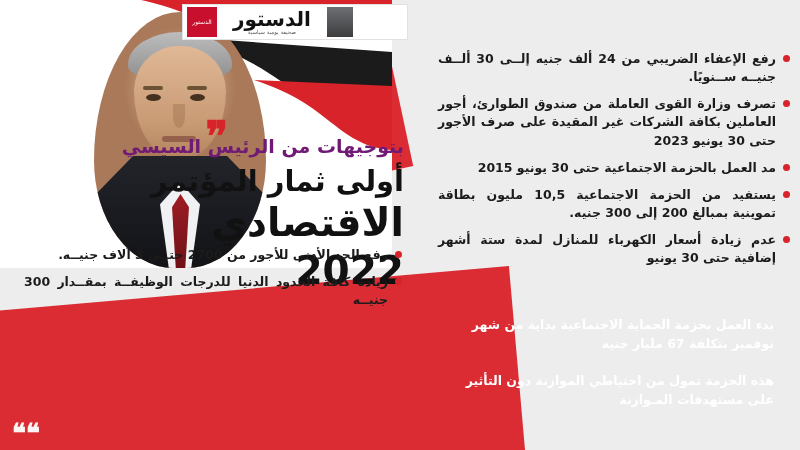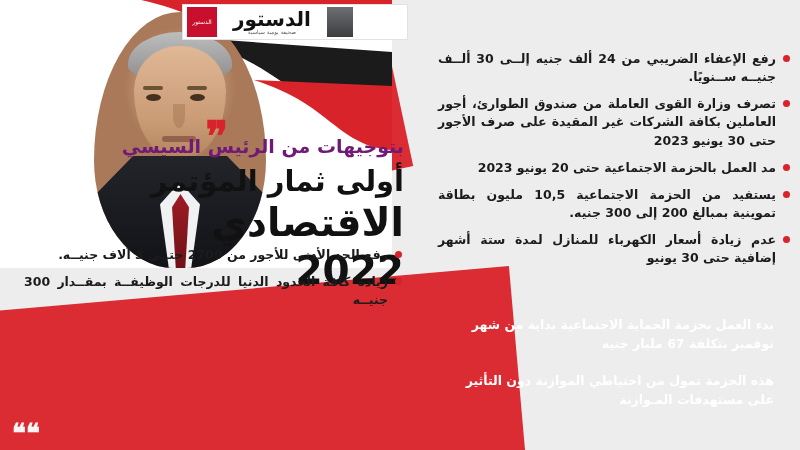--- a/index.html
+++ b/index.html
@@ -385,21 +385,21 @@
     <div class="item">
       <span class="dot"></span>
       <span class="item-text">رفع الإعفاء الضريبي من 24 ألف جنيه إلــى 30 ألــف جنيــه ســنويًا.</span>
     </div>
     <div class="item">
       <span class="dot"></span>
       <span class="item-text">تصرف وزارة القوى العاملة من صندوق الطوارئ، أجور العاملين بكافة الشركات غير المقيدة على صرف الأجور حتى 30 يونيو 2023</span>
     </div>
     <div class="item">
       <span class="dot"></span>
-      <span class="item-text">مد العمل بالحزمة الاجتماعية حتى 20 يونيو 2023</span>
+      <span class="item-text">مد العمل بالحزمة الاجتماعية حتى 30 يونيو 2015</span>
     </div>
     <div class="item">
       <span class="dot"></span>
       <span class="item-text">يستفيد من الحزمة الاجتماعية 10,5 مليون بطاقة تموينية بمبالغ 200 إلى 300 جنيه.</span>
     </div>
     <div class="item">
       <span class="dot"></span>
       <span class="item-text">عدم زيادة أسعار الكهرباء للمنازل لمدة ستة أشهر إضافية حتى 30 يونيو</span>
     </div>
   </div>

